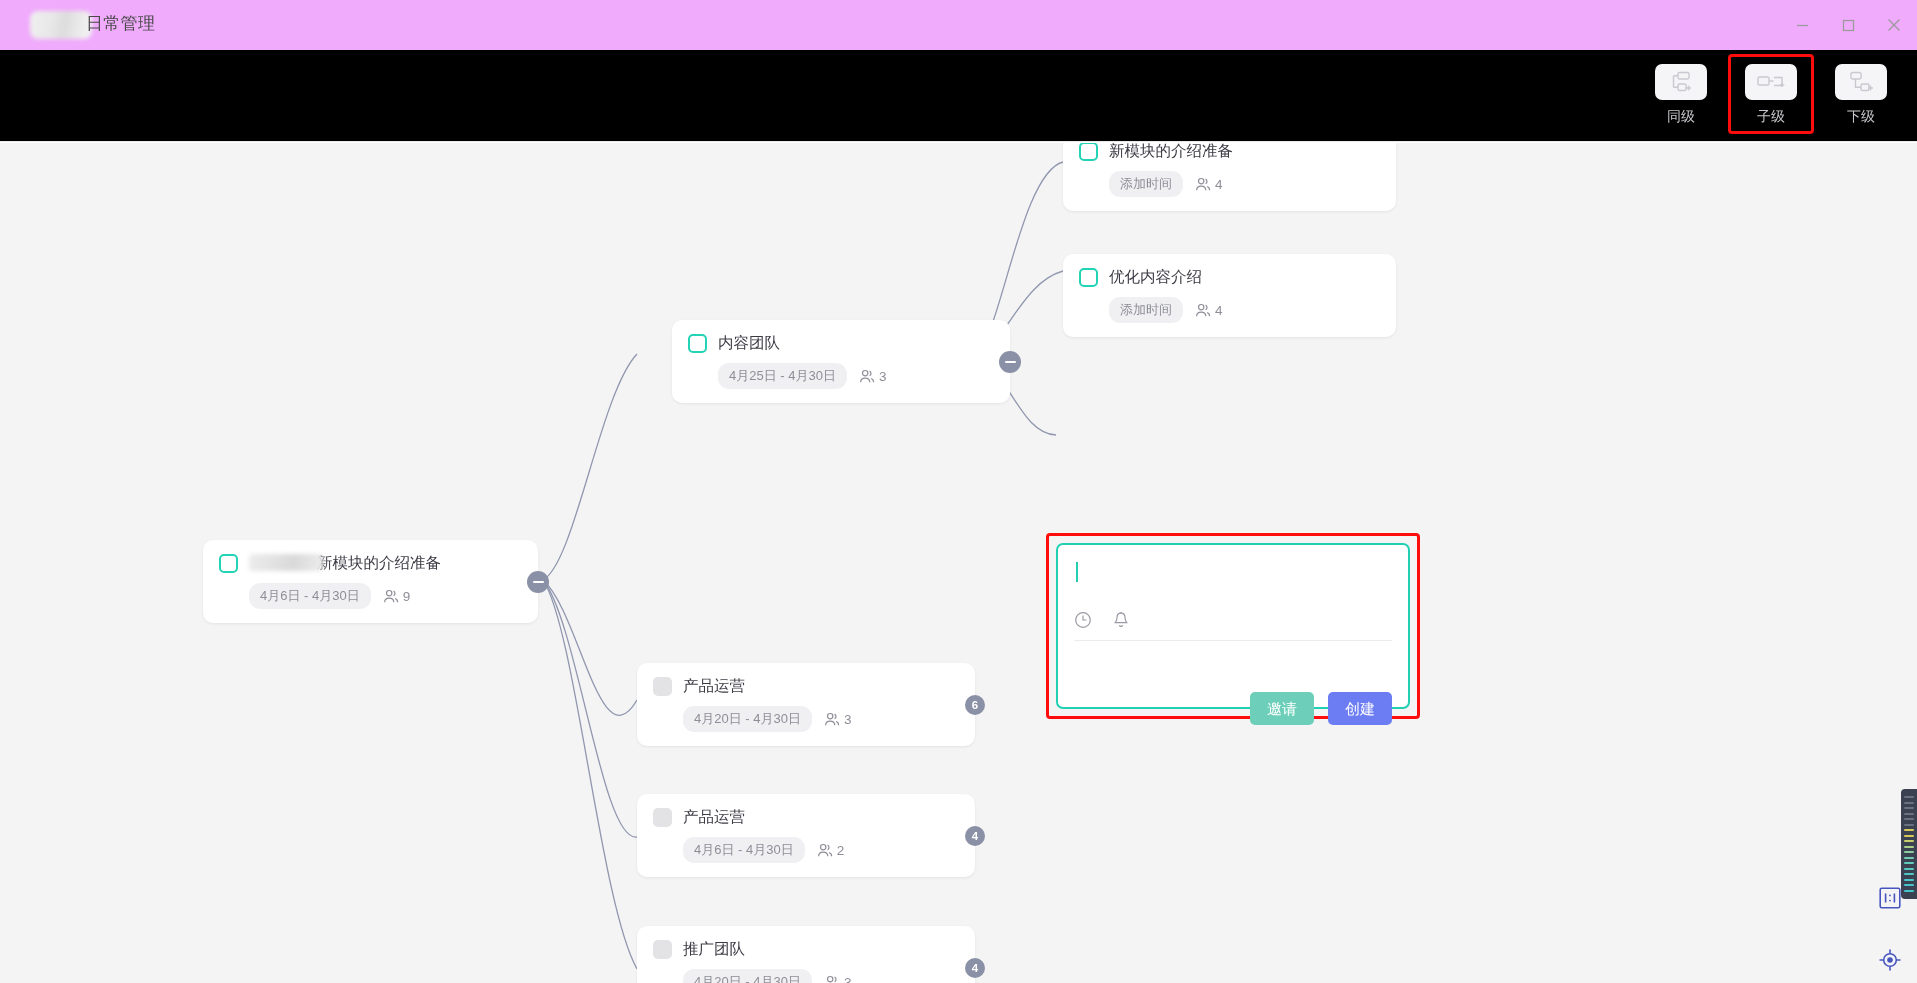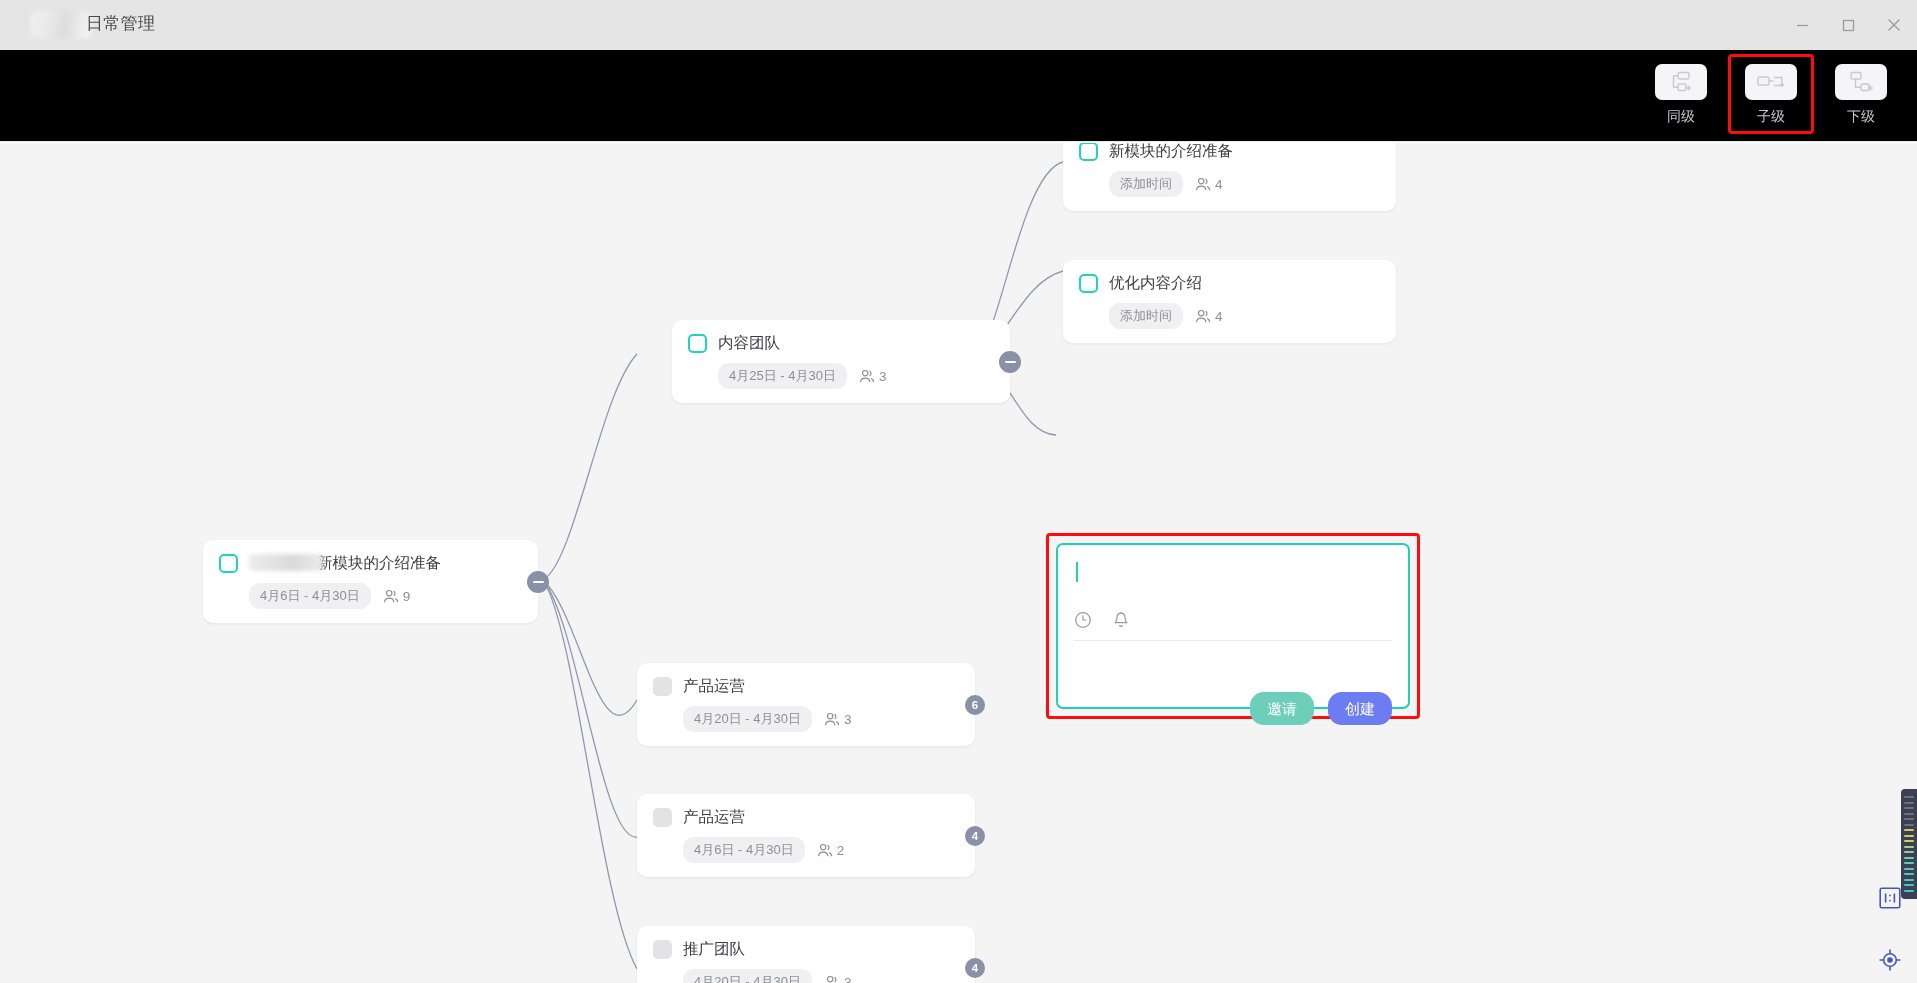--- a/index.html
+++ b/index.html
@@ -8,21 +8,21 @@
     overflow: hidden;
     background: #ffffff;
     font-family: "Liberation Sans", "DejaVu Sans", sans-serif;
     -webkit-font-smoothing: antialiased;
   }
 
   
   .titlebar {
     position: absolute; top: 0; left: 0;
     width: 1917px; height: 50px;
-    background: #e5e5e5;
+    background: #f0abfc;
     display: flex; align-items: center;
   }
   .title-redact {
     position: absolute; left: 30px; top: 11px;
     width: 62px; height: 28px; border-radius: 8px;
     background: linear-gradient(100deg,#f0f0f0 0%, #e8e8e8 35%, #dcdcdc 55%, #ececec 80%, #f4f4f4 100%);
     filter: blur(2.2px);
   }
   .title-text {
     position: absolute; left: 86px; top: 12px;
@@ -174,21 +174,21 @@
     display: flex; align-items: center; gap: 20px;
     color: #9a9aa4; padding-bottom: 11px;
   }
   .editor-icons svg { display: block; }
   .editor-actions {
     border-top: 1px solid #ececee;
     padding-top: 11px;
     display: flex; justify-content: flex-end; gap: 14px;
   }
   .btn {
-    border: none; border-radius: 14px;
+    border: none; border-radius: 5px;
     font-size: 15px; color: #ffffff;
     padding: 8px 17px; cursor: pointer;
     font-family: inherit;
     line-height: 1.15;
     margin-top: 40px;
   }
   .btn-invite { background: #6dcfb9; }
   .btn-create { background: #6c7cf2; }
 
   
@@ -414,21 +414,21 @@
             <circle cx="6.2" cy="4.2" r="2.7"></circle>
             <path d="M1.6 13.3c0-2.6 2.1-4.2 4.6-4.2s4.6 1.6 4.6 4.2"></path>
             <path d="M10.6 2.1a2.6 2.6 0 0 1 0 4.6"></path>
             <path d="M12.1 9.5c1.5.5 2.5 1.9 2.5 3.8"></path>
           </svg>
         <span>4</span>
       </span>
     </div>
   </div>
 
-  <div class="node" style="left:1063px; top:117px; width:333px;">
+  <div class="node" style="left:1063px; top:111px; width:333px;">
     <div class="node-row">
       <div class="checkbox"></div>
       <div class="node-title">优化内容介绍</div>
     </div>
     <div class="node-meta">
       <span class="date-pill">添加时间</span>
       <span class="members">
         <svg width="16" height="15" viewBox="0 0 16 15" fill="none" stroke="currentColor" stroke-width="1.2">
             <circle cx="6.2" cy="4.2" r="2.7"></circle>
             <path d="M1.6 13.3c0-2.6 2.1-4.2 4.6-4.2s4.6 1.6 4.6 4.2"></path>

